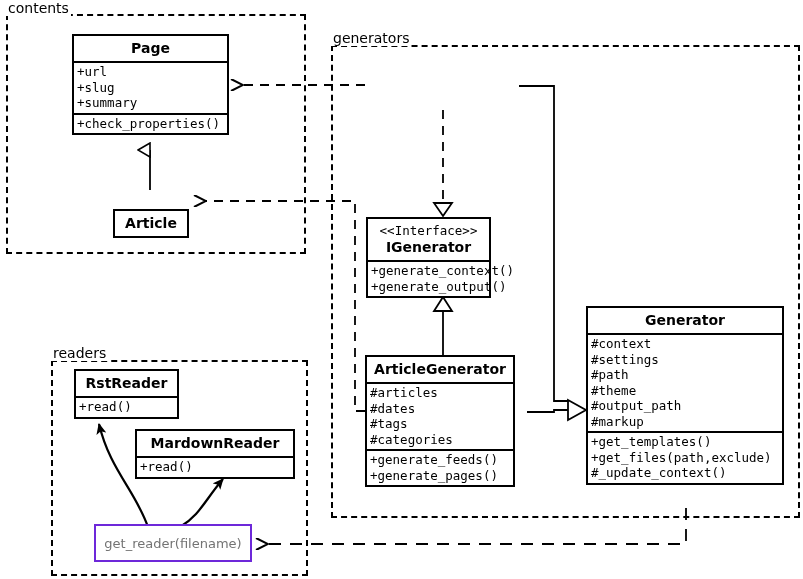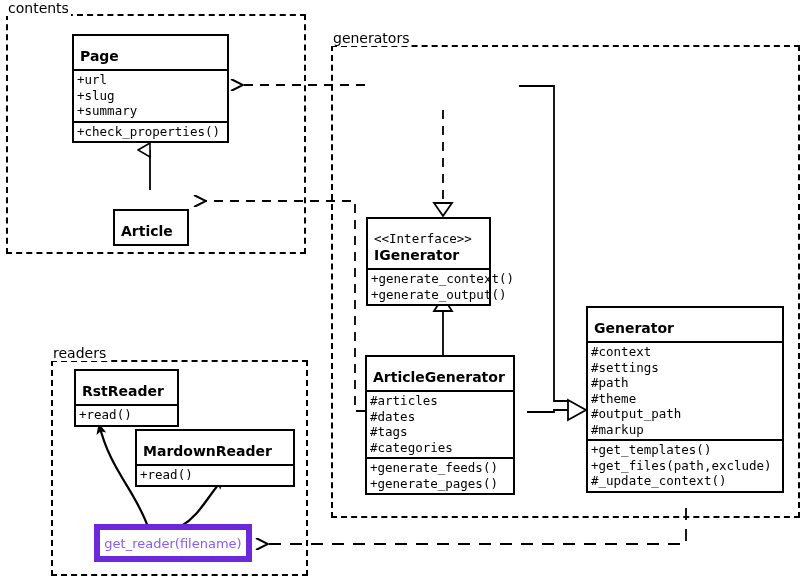--- a/index.html
+++ b/index.html
@@ -42,24 +42,25 @@
   }
   
   .uml-class {
     position: absolute;
     box-sizing: border-box;
     border: 2px solid #000;
     background: #ffffff;
     font-family: "DejaVu Sans", sans-serif;
   }
   .uml-name {
+    text-align: center;
     font-weight: bold;
     font-size: 14px;
     color: #000;
-    padding: 12px 6px 4px 6px;
+    padding: 4px 6px 4px 6px;
     line-height: 17px;
     white-space: nowrap;
   }
   .uml-stereotype {
     display: block;
     font-weight: normal;
     font-size: 12.5px;
     font-family: "DejaVu Sans Mono", monospace;
     line-height: 16px;
   }
@@ -73,28 +74,28 @@
     font-family: "DejaVu Sans Mono", monospace;
     font-size: 12.5px;
     line-height: 15.5px;
     color: #000;
     white-space: nowrap;
   }
   
   .plain-box {
     position: absolute;
     box-sizing: border-box;
-    border: 6px solid #6d28d9;
+    border: 2px solid #6d28d9;
     background: #ffffff;
     display: flex;
     align-items: center;
     justify-content: center;
     font-family: "DejaVu Sans", sans-serif;
     font-size: 13px;
-    color: #8b5cf6;
+    color: #737373;
     white-space: nowrap;
   }
 </style>
 </head>
 <body>
 
 <div id="canvas">
 
   <div class="package-frame" style="left:6px; top:14px; width:300px; height:240px; border-style:dashed;"></div>
   <div class="package-label" style="left:6px; top:0px;">contents</div>

